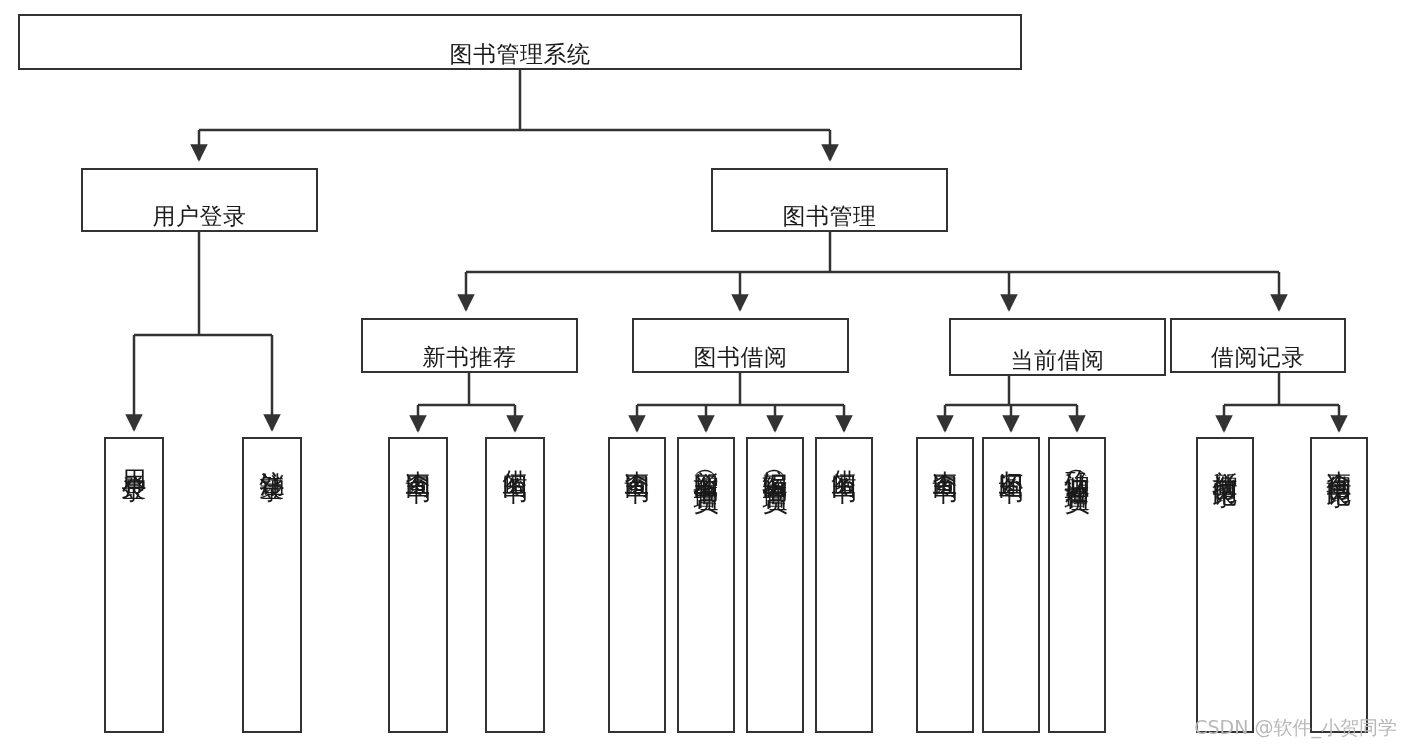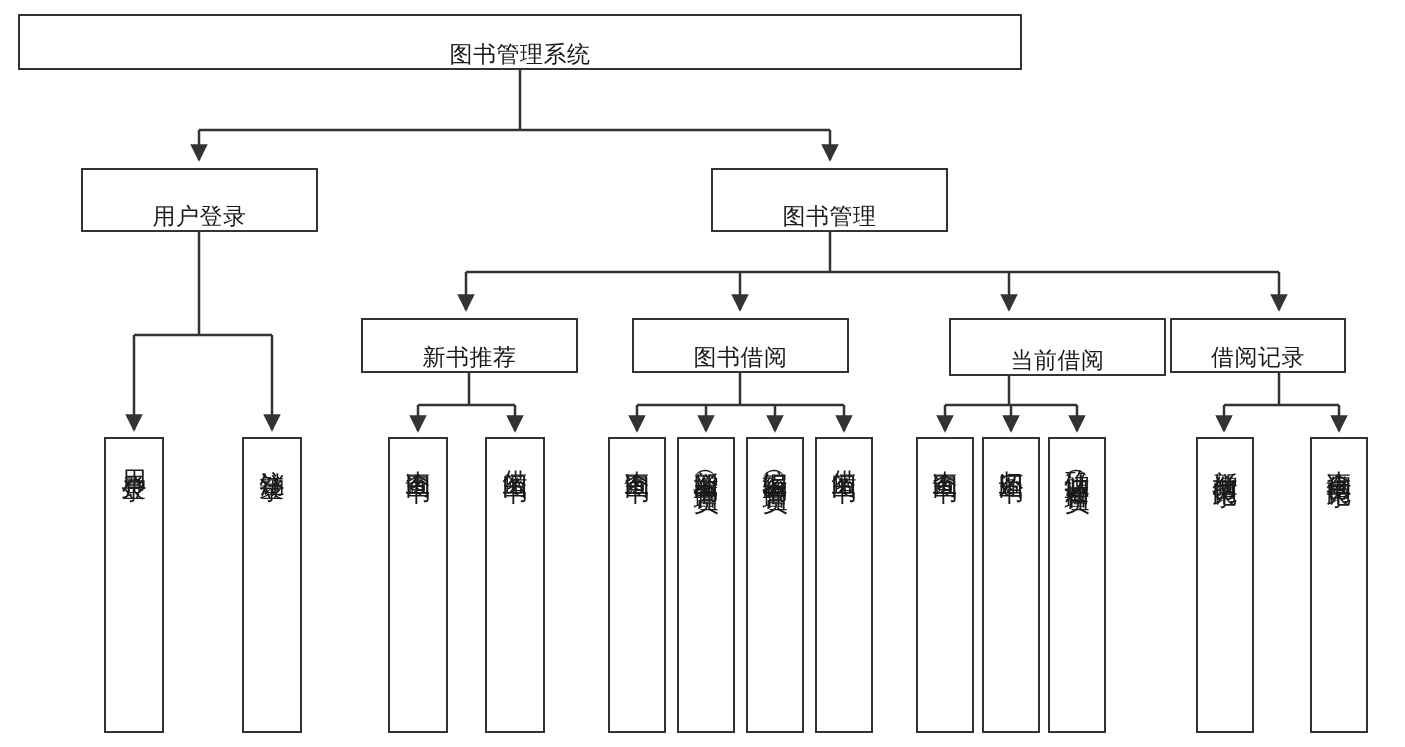--- a/index.html
+++ b/index.html
@@ -182,14 +182,15 @@
     <span class="node-label">确认归还（管理员）</span>
   </div>
 
   <div class="node-box vert" style="left:1196px; top:437px; width:58px; height:296px;">
     <span class="node-label">新增借阅记录</span>
   </div>
   <div class="node-box vert" style="left:1310px; top:437px; width:58px; height:296px;">
     <span class="node-label">查询借阅记录</span>
   </div>
 
+  <div id="watermark">CSDN @软件_小贺同学</div>
 
 </div>
 
 </body></html>

